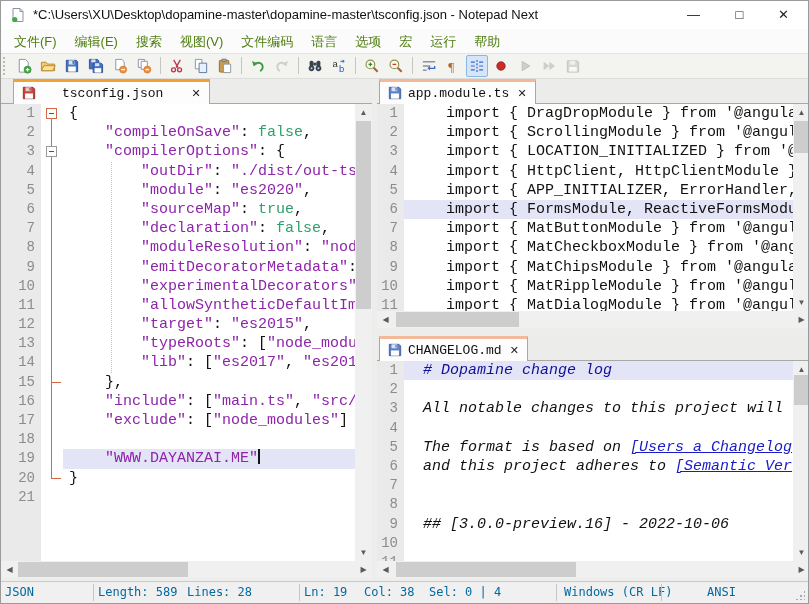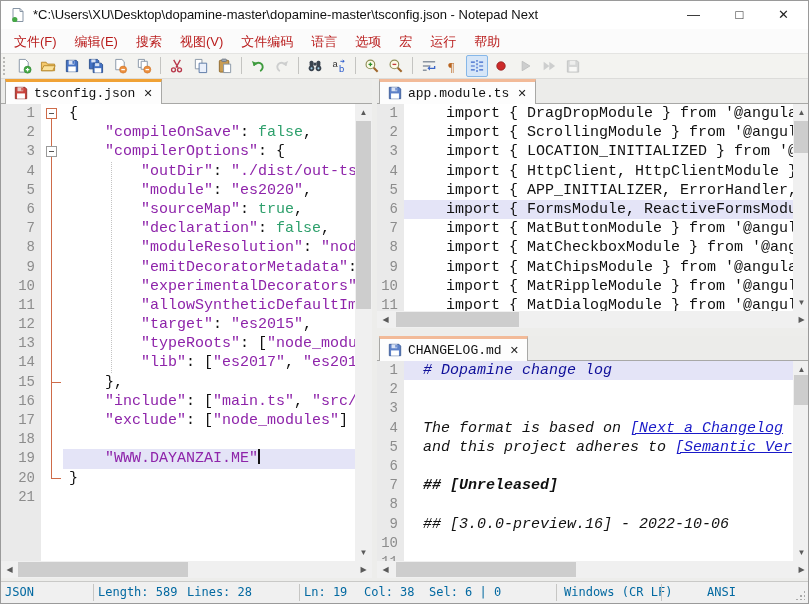--- a/index.html
+++ b/index.html
@@ -6,21 +6,21 @@
   .window{position:relative;width:809px;height:604px;background:#fff;border:1px solid #9a9a9a;
     box-sizing:border-box;overflow:hidden;font-family:"Liberation Sans",sans-serif;-webkit-font-smoothing:antialiased;}
   
   .titlebar{position:absolute;left:0;top:0;width:100%;height:28px;background:#fff;}
   .appicon{position:absolute;left:9px;top:6px;width:16px;height:16px;}
   .titletext{position:absolute;left:32px;top:6px;font-size:13px;color:#111;white-space:nowrap;}
   .winctl{position:absolute;top:0;height:28px;width:45px;text-align:center;line-height:28px;font-size:13px;color:#222;}
   .ctl-min{right:92px}.ctl-max{right:46px}.ctl-close{right:2px}
   
   .menubar{position:absolute;left:0;top:28px;width:100%;height:24px;background:#fbfbfb;white-space:nowrap;padding-left:4px;box-sizing:border-box;}
-  .menu-item{display:inline-block;padding:4px 9px 0 9px;font-size:13px;color:#b91c1c;height:24px;box-sizing:border-box;}
+  .menu-item{display:inline-block;padding:4px 9px 0 9px;font-size:13px;color:#4d7c0f;height:24px;box-sizing:border-box;}
   
   .toolbar{position:absolute;left:0;top:52px;width:100%;height:26px;background:#f3f3f0;border-top:1px solid #e4e4e2;border-bottom:1px solid #dcdcda;box-sizing:border-box;white-space:nowrap;padding-left:8px;}
   .tgrip{display:inline-block;width:3px;height:18px;margin:3px 4px 0 -6px;border-left:2px dotted #b9b9b6;vertical-align:top;}
   .tbtn{display:inline-block;width:22px;height:22px;margin:1px 1px 0 1px;vertical-align:top;padding:2px;box-sizing:border-box;border:1px solid transparent;border-radius:2px;}
   .tbtn svg{width:16px;height:16px;display:block;}
   .tbtn.active{background:#d6e6f8;border-color:#86b7e8;}
   .tbtn.disabled{opacity:.45;filter:grayscale(60%);}
   .tsep{display:inline-block;width:1px;height:17px;background:#c4c4c1;margin:3px 4px 0 4px;vertical-align:top;}
   
   .mainbg{position:absolute;left:0;top:78px;width:100%;height:504px;background:#ededeb;}
@@ -189,21 +189,21 @@
         </svg></span><span class="tbtn disabled"><svg viewBox="0 0 17 17">
           <path d="M2.5 3h10.5l1.5 1.5V15H2.5z" fill="#aeb5bd" stroke="#848b93"></path>
           <rect x="5" y="3" width="6" height="4.2" fill="#e6e9ee"></rect>
           <rect x="4.5" y="9.5" width="8" height="4.8" fill="#fff"></rect>
         </svg></span></div>
 
   <div class="mainbg"></div>
 
   <div class="pane" id="pane-left">
     <div class="tabbar">
-      <div class="tab focused" style="left:4px;">
+      <div class="tab focused" style="left:12px;gap:20px;">
         <span class="flop">
           <svg viewBox="0 0 16 16">
               <path d="M1.5 1.5h11l2 2v11h-13z" fill="#C8433C" stroke="#8e2b26"></path>
               <rect x="4" y="1.5" width="6.5" height="4.5" fill="#e9c9c6"></rect>
               <rect x="8.4" y="2.2" width="1.6" height="3" fill="#C8433C"></rect>
               <rect x="3.5" y="8.5" width="9" height="6" fill="#fff"></rect>
             </svg>
         </span>
         <span class="tlabel">tsconfig.json</span>
         <span class="tclose">✕</span>
@@ -360,25 +360,25 @@
           <div class="ln">6</div>
           <div class="ln">7</div>
           <div class="ln">8</div>
           <div class="ln">9</div>
           <div class="ln">10</div>
           <div class="ln">11</div>
         </div>
       <div class="code" id="code-br">
           <div class="line cur"><span class="h"># Dopamine change log</span></div>
           <div class="line"></div>
-          <div class="line"></div>
-          <div class="line"><span class="p">The format is based on </span><span class="a">[Next a Changelog</span></div>
+          <div class="line"><span class="p">All notable changes to this project will</span></div>
+          <div class="line"></div>
+          <div class="line"><span class="p">The format is based on </span><span class="a">[Users a Changelog</span></div>
           <div class="line"><span class="p">and this project adheres to </span><span class="a">[Semantic Ver</span></div>
           <div class="line"></div>
-          <div class="line"><span class="b">## [Unreleased]</span></div>
           <div class="line"></div>
           <div class="line"><span class="p">## [3.0.0-preview.16] - 2022-10-06</span></div>
           <div class="line"></div>
         </div>
       <div class="vscroll" style="top:0;">
         <span class="sarrow" style="top:0;">▲</span>
         <div class="sthumb" style="top:14px;height:30px;"></div>
         <span class="sarrow" style="bottom:0;">▼</span>
       </div>
     </div>
@@ -390,20 +390,20 @@
   </div>
 
   <div class="statusbar">
     <span class="sfield" style="left:4px;">JSON</span>
     <span class="sdiv" style="left:92px;"></span>
     <span class="sfield" style="left:97px;">Length: 589</span>
     <span class="sfield" style="left:186px;">Lines: 28</span>
     <span class="sdiv" style="left:298px;"></span>
     <span class="sfield" style="left:303px;">Ln: 19</span>
     <span class="sfield" style="left:363px;">Col: 38</span>
-    <span class="sfield" style="left:428px;">Sel: 6 | 0</span>
+    <span class="sfield" style="left:428px;">Sel: 0 | 4</span>
     <span class="sdiv" style="left:555px;"></span>
     <span class="sfield" style="left:563px;">Windows (CR LF)</span>
     <span class="sdiv" style="left:660px;"></span>
     <span class="sfield" style="left:670px;margin-left:36px;">ANSI</span>
     <span class="grip"></span>
   </div>
 </div>
 
 </body></html>

